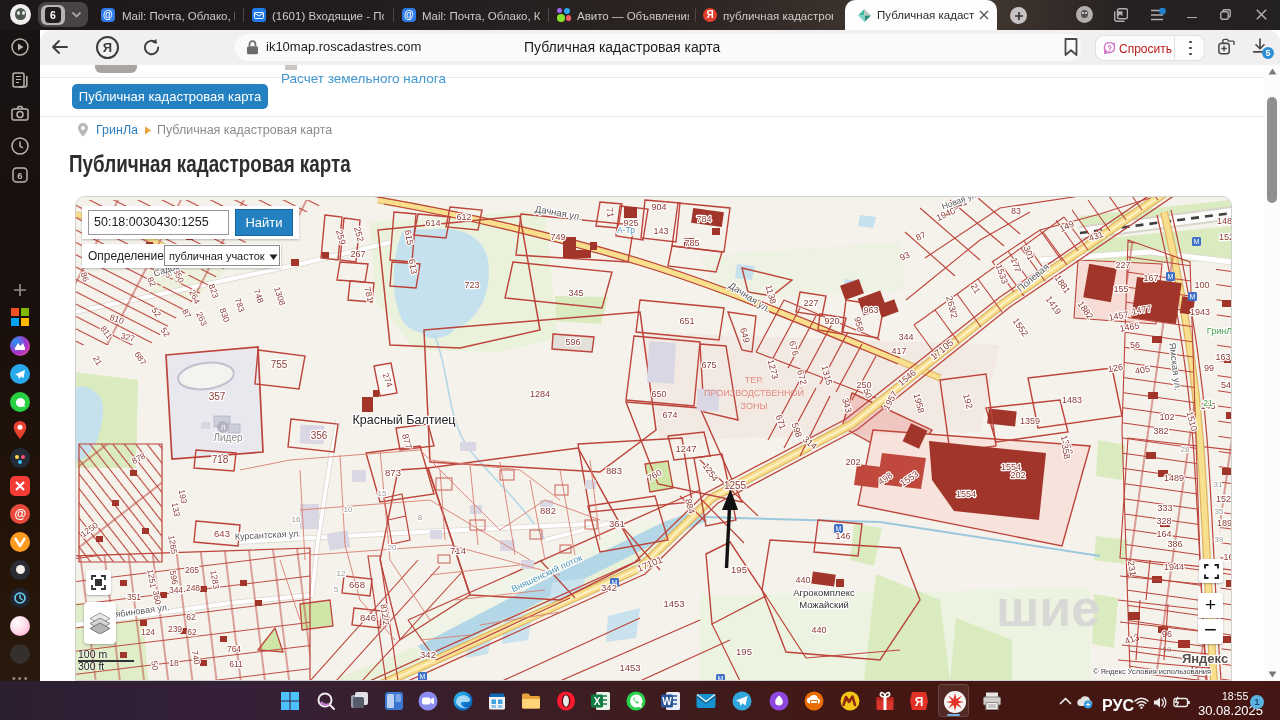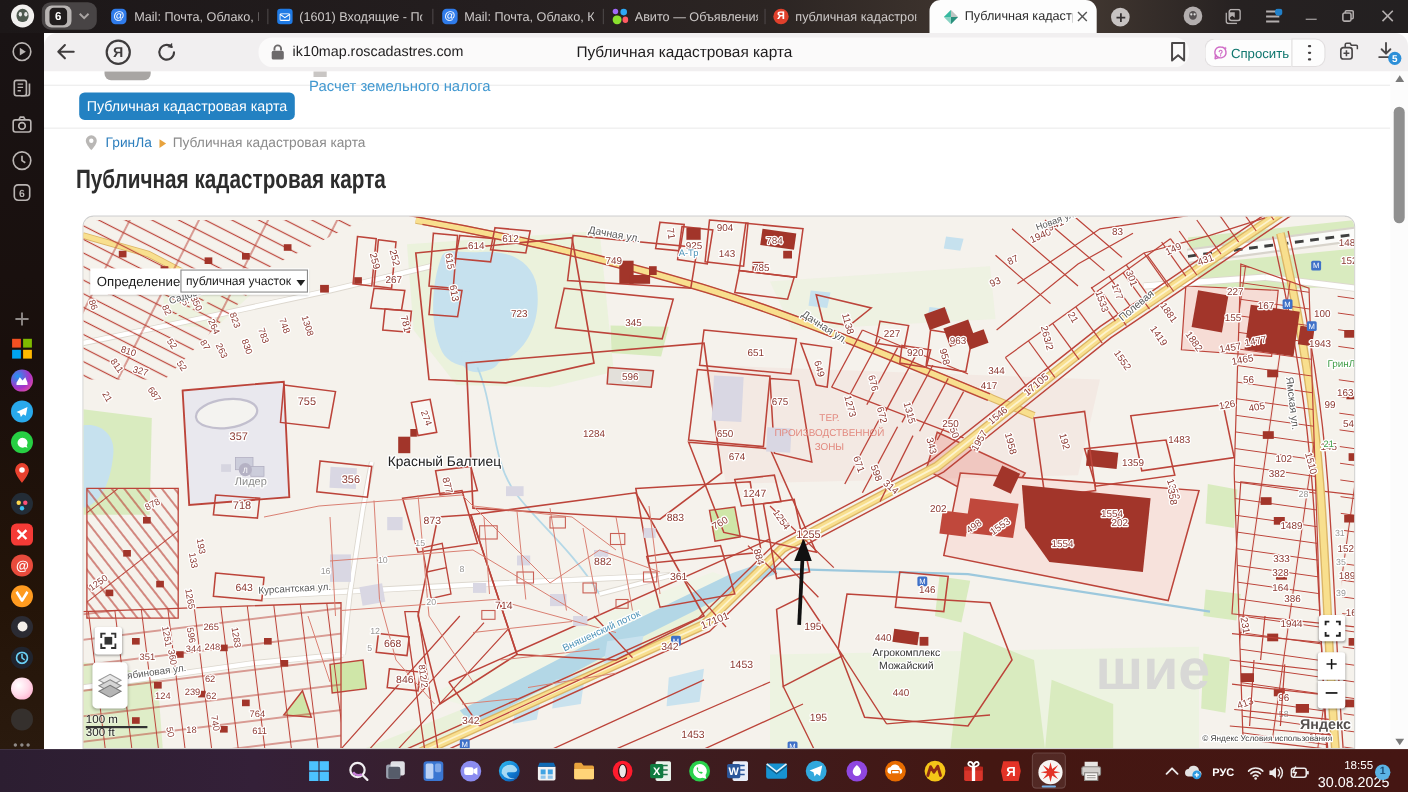--- a/index.html
+++ b/index.html
@@ -108,21 +108,21 @@
 <div class="abs" style="left:524px;top:39px;font-size:14px;color:#1e1c1d">Публичная кадастровая карта</div>
 <svg class="abs" style="left:1063px;top:37px" width="16" height="20" viewBox="0 0 16 20">
       <path d="M2.5 2 H13.5 V18 L8 13.2 L2.5 18 Z" fill="none" stroke="#4a4748" stroke-width="1.8" stroke-linejoin="round"></path>
     </svg>
 <div class="abs" style="left:1095px;top:35px;width:79px;height:26px;background:#fdfdfd;border:1px solid #e2dfe0;border-radius:9px 0 0 9px;border-right:none">
 <svg class="abs" style="left:7px;top:5px" width="14" height="14" viewBox="0 0 17 17">
         <path d="M8 2 a6 6 0 1 1 -5.5 8.4 L2 15 l4.2-1.2 A6 6 0 0 1 8 2 Z" fill="none" stroke="#d06ec7" stroke-width="1.6" stroke-linejoin="round"></path>
         <path d="M6.5 7.2 a1.6 1.6 0 1 1 2.4 1.5 c-0.7 0.4-0.8 0.8-0.8 1.4 M8.1 11.6 v0.4" fill="none" stroke="#d06ec7" stroke-width="1.3" stroke-linecap="round"></path>
         <path d="M13.5 1.5 l0.5 1.3 1.3 0.5 -1.3 0.5 -0.5 1.3 -0.5 -1.3 -1.3 -0.5 1.3 -0.5 Z" fill="#d06ec7"></path>
       </svg>
-<div class="abs" style="left:23px;top:6px;font-size:12px;color:#0f766e">Спросить</div>
+<div class="abs" style="left:23px;top:6px;font-size:12px;color:#b91c1c">Спросить</div>
 </div>
 <div class="abs" style="left:1174px;top:35px;width:31px;height:26px;background:#fdfdfd;border:1px solid #e2dfe0;border-radius:0 9px 9px 0;">
 <div class="abs" style="left:14px;top:4.5px;width:2.6px;height:2.6px;border-radius:50%;background:#434041"></div>
 <div class="abs" style="left:14px;top:10.5px;width:2.6px;height:2.6px;border-radius:50%;background:#434041"></div>
 <div class="abs" style="left:14px;top:16.5px;width:2.6px;height:2.6px;border-radius:50%;background:#434041"></div>
 </div>
 <svg class="abs" style="left:1218px;top:38px" width="17" height="17" viewBox="0 0 19 18">
       <path d="M5.5 5.5 V2.5 a1.5 1.5 0 0 1 1.5-1.5 h3.5 l1.2 2 h5 a1.2 1.2 0 0 1 1.2 1.2 V7" fill="none" stroke="#4a4748" stroke-width="1.6"></path>
       <rect x="1" y="5.5" width="11.5" height="11.5" rx="2.5" fill="#f1eff0" stroke="#4a4748" stroke-width="1.7"></rect>
       <path d="M6.75 8.2 v6 M3.75 11.2 h6" stroke="#4a4748" stroke-width="1.6"></path>
@@ -745,20 +745,24 @@
 <text x="1048" y="626" font-size="52" font-weight="bold" fill="#d8d8d6" font-family="Liberation Sans" text-anchor="middle">шие</text>
 <text x="1205" y="663" font-size="13" fill="#55504e" font-family="Liberation Sans" font-weight="bold" stroke="#ffffff" stroke-width="2.4" paint-order="stroke" stroke-linejoin="round" text-anchor="middle">Яндекс</text>
 <text x="1152" y="674" font-size="7.5" fill="#444" font-family="Liberation Sans" stroke="#ffffff" stroke-width="2.4" paint-order="stroke" stroke-linejoin="round" text-anchor="middle">© Яндекс  Условия использования</text>
 <path d="M1118 600 L1205 610 M1120 622 L1207 632 M1122 645 L1208 654 M1140 600 L1136 660 M1168 604 L1164 660 M1118 660 L1210 668" stroke="#bc443a" stroke-width="1.1" fill="none"></path>
 <path d="M1120 576 L1200 584 M1150 560 L1146 600" stroke="#bc443a" stroke-width="1.1" fill="none"></path>
 <rect x="1128" y="612" width="12" height="8" fill="#a2352a"></rect>
         <rect x="1178" y="640" width="12" height="8" fill="#a2352a"></rect>
 </svg>
 
 </div>
+<div class="abs" style="left:82px;top:206px;width:217px;height:33px;background:#fff;box-shadow:0 1px 2px rgba(0,0,0,0.25)">
+<div class="abs" style="left:6px;top:4px;width:141px;height:25px;border:1px solid #999;background:#fff;font-size:12.5px;color:#1d1d1d;line-height:23px;padding-left:5px">50:18:0030430:1255</div>
+<div class="abs" style="left:153px;top:3px;width:58px;height:27px;background:#2381c2;border:1px solid #15659e;color:#fff;font-size:13px;text-align:center;line-height:25px">Найти</div>
+</div>
 <div class="abs" style="left:82px;top:244px;width:199px;height:24px;background:#fff;box-shadow:0 1px 2px rgba(0,0,0,0.25)">
 <div class="abs" style="left:6px;top:5px;font-size:12px;color:#1d1d1d">Определение:</div>
 <div class="abs" style="left:82px;top:1px;width:116px;height:21px;border:1px solid #8a8a8a;background:#fff;white-space:nowrap">
 <div class="abs" style="left:4px;top:4px;font-size:11px;color:#1d1d1d">публичная участок</div>
 <svg class="abs" style="left:104px;top:8px" width="9" height="7" viewBox="0 0 9 7">
           <path d="M0.5 0.5 L4.5 6 L8.5 0.5 Z" fill="#222"></path>
         </svg>
 </div>
     </div>
 <div class="abs" style="left:86px;top:570px;width:25px;height:25px;background:#fff;border-radius:3px;box-shadow:0 1px 2px rgba(0,0,0,0.3)">
@@ -911,21 +915,21 @@
         <path d="M7 15 h8 M7 17 h8" stroke="#9a9794" stroke-width="1"></path>
       </svg></div>
 <svg class="abs" style="left:1059px;top:696px" width="13" height="10" viewBox="0 0 13 10">
       <path d="M1.5 7.5 L6.5 2.5 L11.5 7.5" fill="none" stroke="#eceaea" stroke-width="1.7" stroke-linecap="round" stroke-linejoin="round"></path>
     </svg>
 <svg class="abs" style="left:1076px;top:695px" width="17" height="14" viewBox="0 0 17 14">
       <path d="M4 11 a3.5 3.5 0 0 1 0.5-6.9 A5 5 0 0 1 14 5.5 a3 3 0 0 1 0.8 5.5 Z" fill="#e4e2e2"></path>
       <circle cx="12" cy="9.5" r="4" fill="#2e9ae0"></circle>
       <path d="M12 7.5 v4 M10 9.5 h4" stroke="#fff" stroke-width="1.1"></path>
     </svg>
-<div class="abs" style="left:1102px;top:697px;font-size:10px;font-weight:bold;color:#fff">РУС</div>
+<div class="abs" style="left:1102px;top:697px;font-size:16px;font-weight:bold;color:#fff">РУС</div>
 <svg class="abs" style="left:1134px;top:697px" width="15" height="12" viewBox="0 0 15 12">
       <path d="M1 4 a9 9 0 0 1 13 0 M3.2 6.3 a6 6 0 0 1 8.6 0 M5.4 8.6 a3 3 0 0 1 4.2 0" fill="none" stroke="#eceaea" stroke-width="1.5" stroke-linecap="round"></path>
       <circle cx="7.5" cy="10.7" r="1.2" fill="#eceaea"></circle>
     </svg>
 <svg class="abs" style="left:1153px;top:696px" width="15" height="13" viewBox="0 0 15 13">
       <path d="M1 4.5 H3.5 L7 1.5 V11.5 L3.5 8.5 H1 Z" fill="#eceaea"></path>
       <path d="M9 3.5 a4.5 4.5 0 0 1 0 6 M11 1.8 a7 7 0 0 1 0 9.4" fill="none" stroke="#eceaea" stroke-width="1.3" stroke-linecap="round"></path>
     </svg>
 <svg class="abs" style="left:1171px;top:696px" width="19" height="13" viewBox="0 0 19 13">
       <rect x="3" y="2.5" width="13.5" height="8" rx="2" fill="none" stroke="#eceaea" stroke-width="1.4"></rect>

